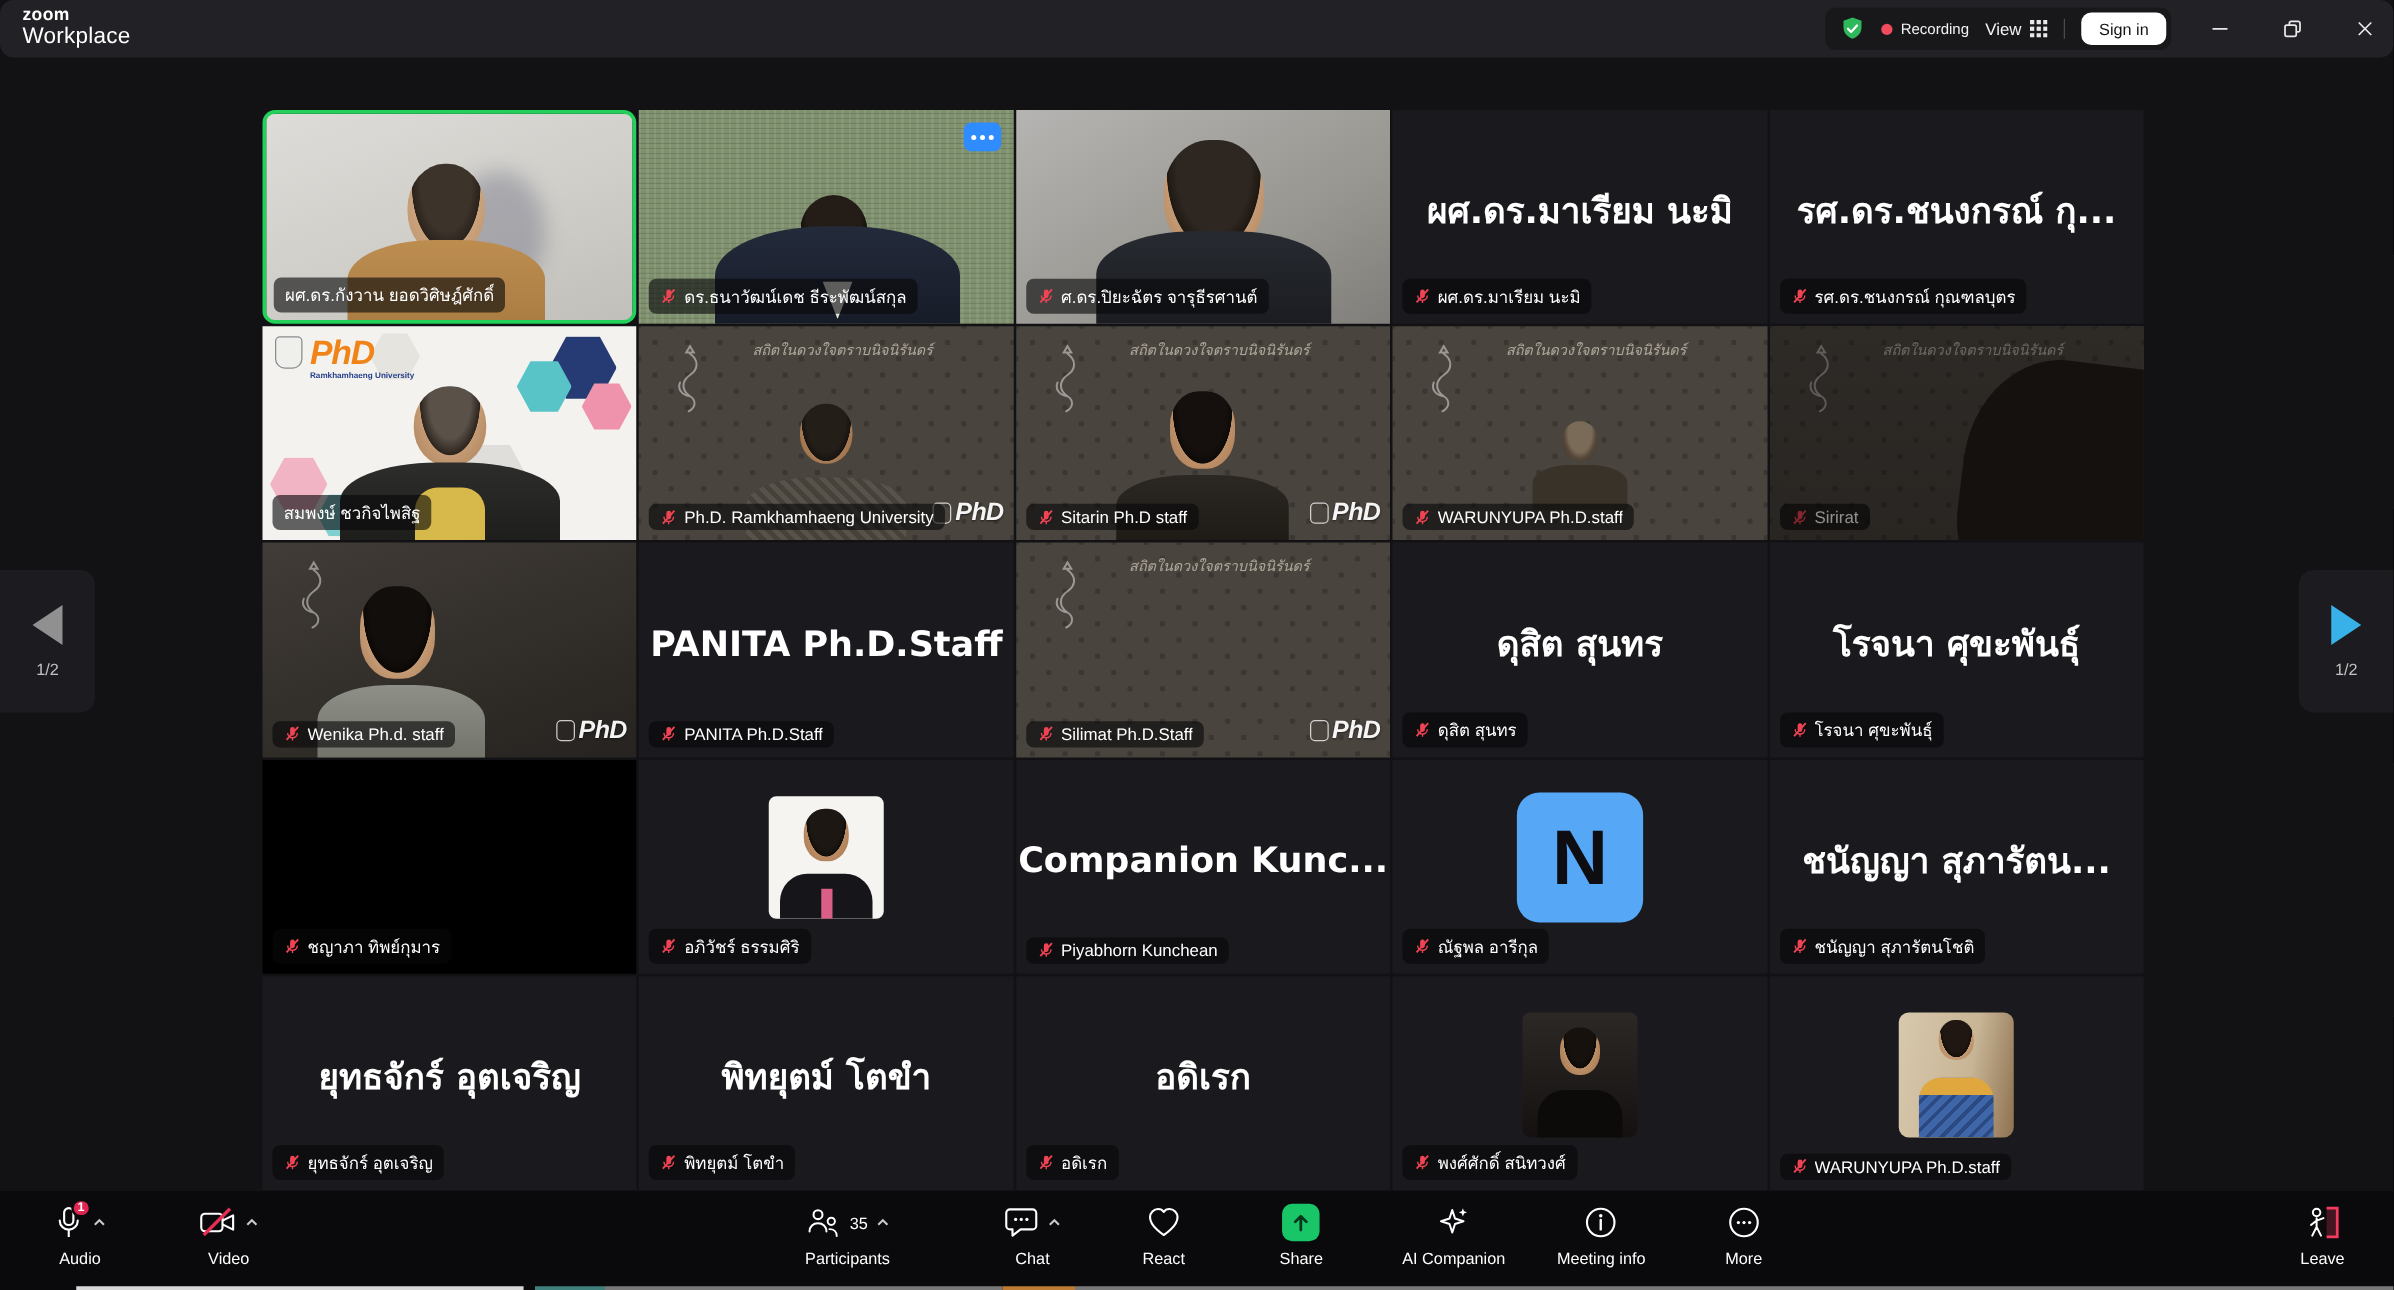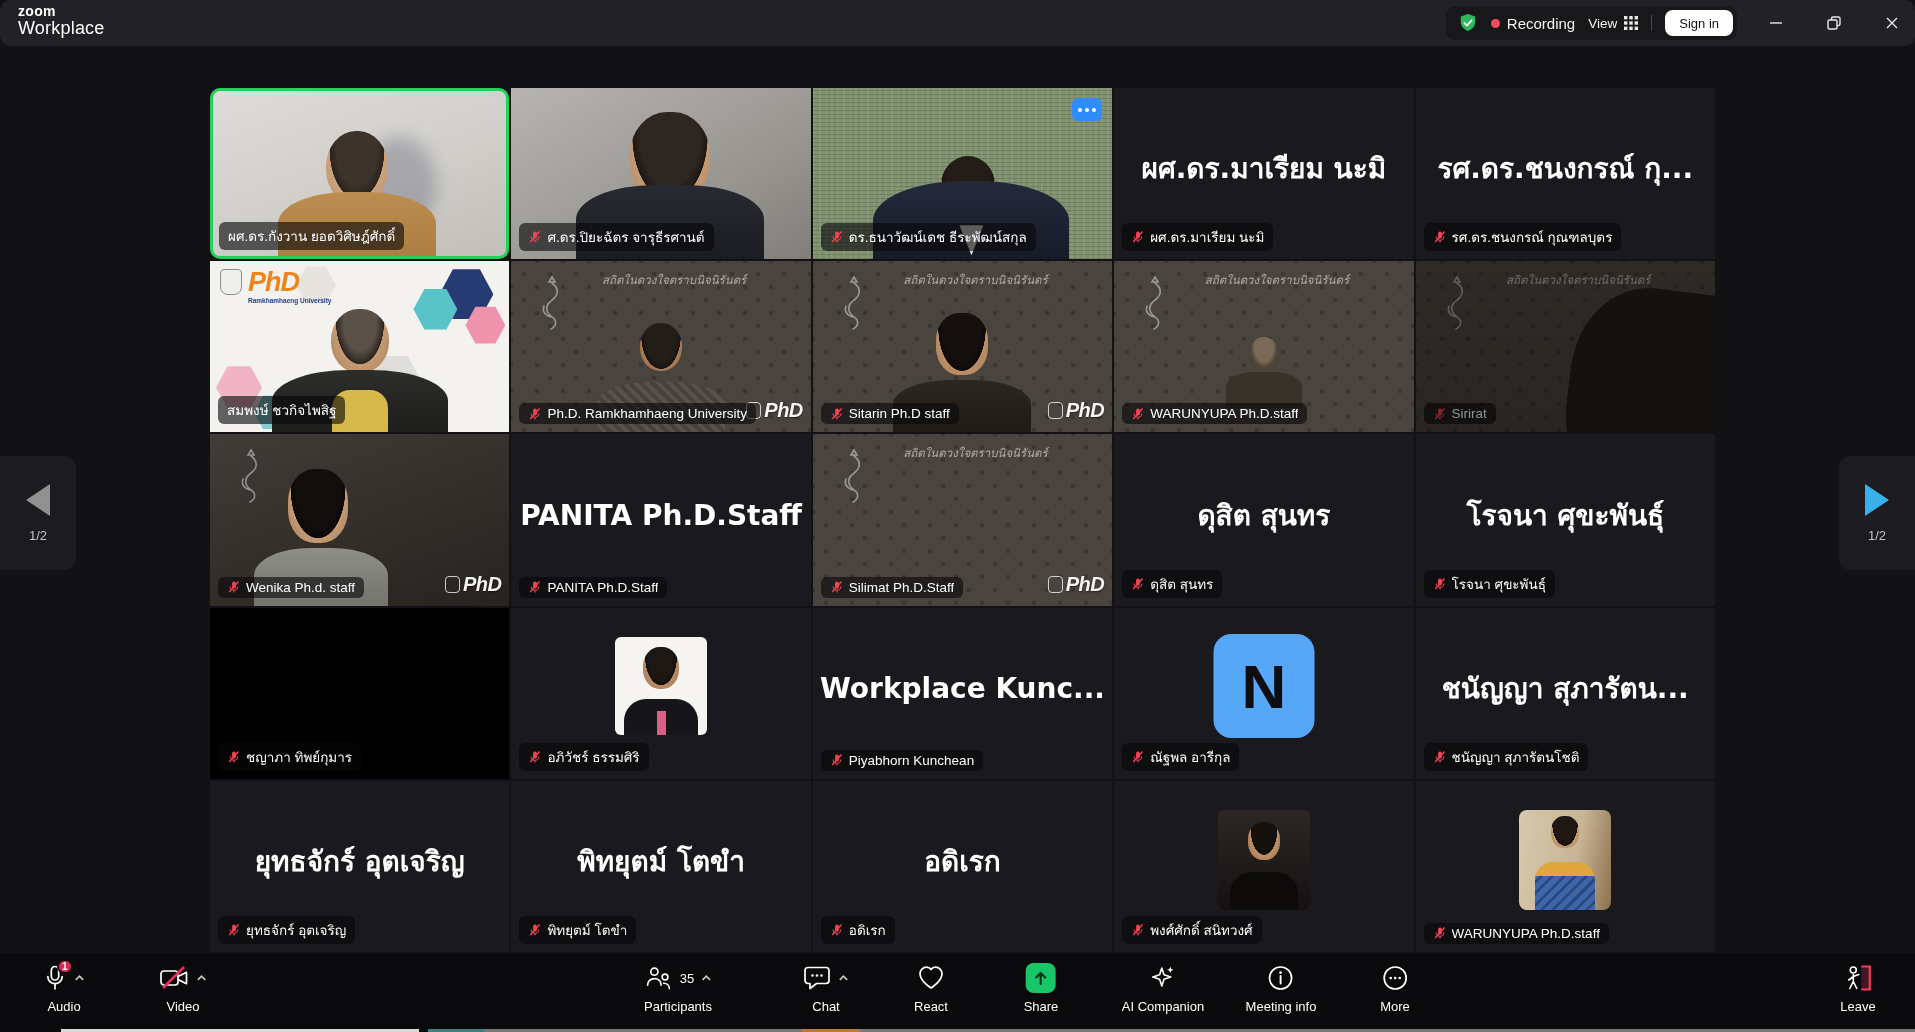--- a/index.html
+++ b/index.html
@@ -8,21 +8,21 @@
          font-family:"Liberation Sans","DejaVu Sans",sans-serif;color:#fff;}
 
   
   .titlebar{position:absolute;top:0;left:0;width:100%;height:46px;background:#222226;border-radius:11px;}
   .logo{position:absolute;left:18px;top:4px;line-height:1.1;}
   .logo .l1{font-size:14px;font-weight:700;letter-spacing:.3px;}
   .logo .l2{font-size:18px;font-weight:400;letter-spacing:.2px;}
   .tb-cluster{position:absolute;right:178px;top:6px;height:34px;background:#18181b;border-radius:9px;
               display:flex;align-items:center;gap:13px;padding:0 4px 0 12px;}
   .shield{width:20px;height:20px;}
-  .rec{display:flex;align-items:center;gap:7px;font-size:15px;color:#f2f2f2;}
+  .rec{display:flex;align-items:center;gap:7px;font-size:12px;color:#f2f2f2;}
   .rec-dot{width:9px;height:9px;border-radius:50%;background:#f04c5d;}
   .view{display:flex;align-items:center;gap:7px;font-size:13.5px;color:#f2f2f2;cursor:default;}
   .vdiv{width:1px;height:16px;background:#4a4a4e;}
   .signin{height:26px;padding:0 14px;background:#fff;color:#141414;border:none;border-radius:8px;
           font-size:13px;font-weight:500;display:flex;align-items:center;}
   .winbtns{position:absolute;right:14px;top:0;height:46px;display:flex;align-items:center;gap:40px;}
   .winbtn{width:18px;height:18px;display:flex;align-items:center;justify-content:center;}
 
   
   .gallery{position:absolute;left:210px;top:88px;width:1505px;height:864px;
@@ -221,50 +221,50 @@
 
   <div class="gallery" id="gallery">
       <div class="tile video-light active">
         <div class="blob"></div>
         <div class="head"></div>
         <div class="torso"></div>
         <div class="label-bar">
           <span class="label-text">ผศ.ดร.กังวาน ยอดวิศิษฎ์ศักดิ์</span>
         </div>
       </div>
-      <div class="tile video-gray">
-        <div class="head"></div>
-        <div class="torso"></div>
-        <div class="label-bar">
-          <span class="mic-ico">
-            <svg width="14" height="14" viewBox="0 0 16 16">
-              <path d="M8 1.8a2.2 2.2 0 0 1 2.2 2.2v3.6A2.2 2.2 0 0 1 8 9.8 2.2 2.2 0 0 1 5.8 7.6V4A2.2 2.2 0 0 1 8 1.8z" fill="#ef4453"></path>
-              <path d="M3.6 7.3a4.4 4.4 0 0 0 8.8 0M8 11.7v2.5" stroke="#ef4453" stroke-width="1.3" fill="none"></path>
-              <line x1="2.6" y1="13.6" x2="13.2" y2="1.8" stroke="#ef4453" stroke-width="1.7"></line>
-            </svg>
-          </span>
-          <span class="label-text">ศ.ดร.ปิยะฉัตร จารุธีรศานต์</span>
-        </div>
-      </div>
       <div class="tile video-green">
         <div class="head"></div>
         <div class="torso"></div>
         <div class="shirt"></div>
         <div class="more-btn">
           <span class="more-dots"></span>
         </div>
         <div class="label-bar">
           <span class="mic-ico">
             <svg width="14" height="14" viewBox="0 0 16 16">
               <path d="M8 1.8a2.2 2.2 0 0 1 2.2 2.2v3.6A2.2 2.2 0 0 1 8 9.8 2.2 2.2 0 0 1 5.8 7.6V4A2.2 2.2 0 0 1 8 1.8z" fill="#ef4453"></path>
               <path d="M3.6 7.3a4.4 4.4 0 0 0 8.8 0M8 11.7v2.5" stroke="#ef4453" stroke-width="1.3" fill="none"></path>
               <line x1="2.6" y1="13.6" x2="13.2" y2="1.8" stroke="#ef4453" stroke-width="1.7"></line>
             </svg>
           </span>
           <span class="label-text">ดร.ธนาวัฒน์เดช ธีระพัฒน์สกุล</span>
+        </div>
+      </div>
+      <div class="tile video-gray">
+        <div class="head"></div>
+        <div class="torso"></div>
+        <div class="label-bar">
+          <span class="mic-ico">
+            <svg width="14" height="14" viewBox="0 0 16 16">
+              <path d="M8 1.8a2.2 2.2 0 0 1 2.2 2.2v3.6A2.2 2.2 0 0 1 8 9.8 2.2 2.2 0 0 1 5.8 7.6V4A2.2 2.2 0 0 1 8 1.8z" fill="#ef4453"></path>
+              <path d="M3.6 7.3a4.4 4.4 0 0 0 8.8 0M8 11.7v2.5" stroke="#ef4453" stroke-width="1.3" fill="none"></path>
+              <line x1="2.6" y1="13.6" x2="13.2" y2="1.8" stroke="#ef4453" stroke-width="1.7"></line>
+            </svg>
+          </span>
+          <span class="label-text">ศ.ดร.ปิยะฉัตร จารุธีรศานต์</span>
         </div>
       </div>
       <div class="tile name">
         <div class="big-name">ผศ.ดร.มาเรียม นะมิ</div>
         <div class="label-bar">
           <span class="mic-ico">
             <svg width="14" height="14" viewBox="0 0 16 16">
               <path d="M8 1.8a2.2 2.2 0 0 1 2.2 2.2v3.6A2.2 2.2 0 0 1 8 9.8 2.2 2.2 0 0 1 5.8 7.6V4A2.2 2.2 0 0 1 8 1.8z" fill="#ef4453"></path>
               <path d="M3.6 7.3a4.4 4.4 0 0 0 8.8 0M8 11.7v2.5" stroke="#ef4453" stroke-width="1.3" fill="none"></path>
               <line x1="2.6" y1="13.6" x2="13.2" y2="1.8" stroke="#ef4453" stroke-width="1.7"></line>
@@ -490,21 +490,21 @@
             <svg width="14" height="14" viewBox="0 0 16 16">
               <path d="M8 1.8a2.2 2.2 0 0 1 2.2 2.2v3.6A2.2 2.2 0 0 1 8 9.8 2.2 2.2 0 0 1 5.8 7.6V4A2.2 2.2 0 0 1 8 1.8z" fill="#ef4453"></path>
               <path d="M3.6 7.3a4.4 4.4 0 0 0 8.8 0M8 11.7v2.5" stroke="#ef4453" stroke-width="1.3" fill="none"></path>
               <line x1="2.6" y1="13.6" x2="13.2" y2="1.8" stroke="#ef4453" stroke-width="1.7"></line>
             </svg>
           </span>
           <span class="label-text">อภิวัชร์ ธรรมศิริ</span>
         </div>
       </div>
       <div class="tile name">
-        <div class="big-name">Workplace  Kunc...</div>
+        <div class="big-name">Companion  Kunc...</div>
         <div class="label-bar">
           <span class="mic-ico">
             <svg width="14" height="14" viewBox="0 0 16 16">
               <path d="M8 1.8a2.2 2.2 0 0 1 2.2 2.2v3.6A2.2 2.2 0 0 1 8 9.8 2.2 2.2 0 0 1 5.8 7.6V4A2.2 2.2 0 0 1 8 1.8z" fill="#ef4453"></path>
               <path d="M3.6 7.3a4.4 4.4 0 0 0 8.8 0M8 11.7v2.5" stroke="#ef4453" stroke-width="1.3" fill="none"></path>
               <line x1="2.6" y1="13.6" x2="13.2" y2="1.8" stroke="#ef4453" stroke-width="1.7"></line>
             </svg>
           </span>
           <span class="label-text">Piyabhorn Kunchean</span>
         </div>

